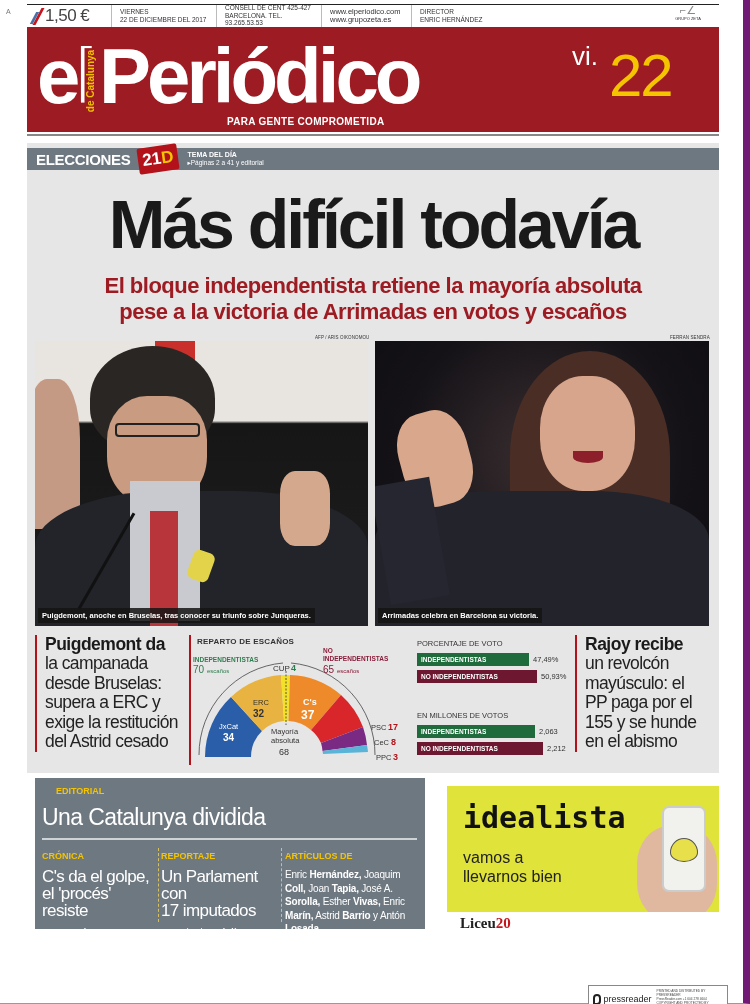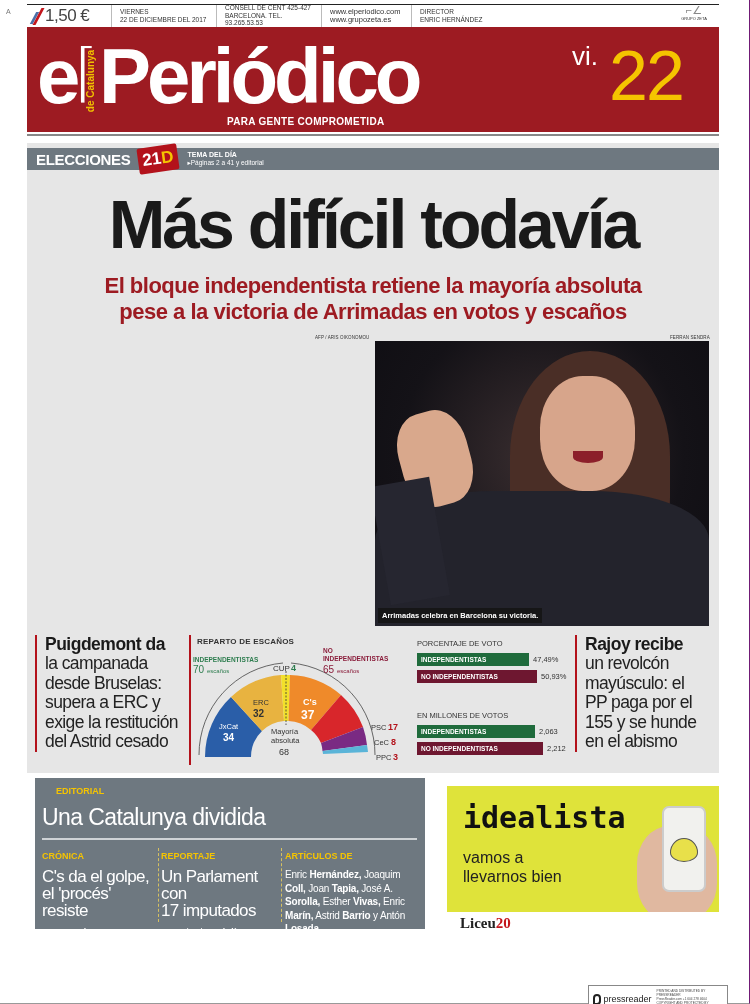--- a/index.html
+++ b/index.html
@@ -1,19 +1,19 @@
 <!DOCTYPE html>
 <html><head>
 <meta charset="utf-8">
 <style>
   * { box-sizing: border-box; margin: 0; padding: 0; }
   html, body { width: 750px; height: 1004px; background: #ffffff; overflow: hidden; }
   body { font-family: "Liberation Sans", sans-serif; color: #1a1a1a; position: relative; }
 
-  .page { position: absolute; left: 0; top: 0; width: 750px; height: 1004px; border-right: 1px solid #701a75; border-bottom: 1px solid #999; }
+  .page { position: absolute; left: 0; top: 0; width: 750px; height: 1004px; border-right: 7px solid #701a75; border-bottom: 1px solid #999; }
 
   
   .topstrip { position: absolute; left: 27px; top: 4px; width: 692px; height: 22px; border-top: 1px solid #222; display: flex; align-items: center; font-size: 6.5px; line-height: 7.5px; color: #333; }
   .pageno { position: absolute; left: 6px; top: 8px; font-size: 7px; color: #777; }
   .price { display: flex; align-items: center; gap: 3px; width: 85px; padding-left: 5px; height: 22px; border-right: 1px solid #bbb; }
   .price-flag { width: 10px; height: 16px; position: relative; }
   .price-flag i { position: absolute; width: 3px; height: 17px; transform: skewX(-28deg); }
   .price-flag i.r { left: 5px; background: #c4161c; }
   .price-flag i.b { left: 1px; top: 4px; height: 12px; background: #4a6fa8; }
   .price-val { font-size: 17px; color: #444; letter-spacing: -0.5px; }
@@ -23,21 +23,21 @@
   .topright .mark { font-size: 11px; color: #888; line-height: 12px; }
 
   
   .masthead { position: absolute; left: 27px; top: 27px; width: 692px; height: 105px; background: #9d1b22; }
   .logo-el { position: absolute; left: 10px; top: 9px; font-weight: bold; font-size: 78px; color: #fff; letter-spacing: -5px; line-height: 80px; }
   .logo-cat { position: absolute; left: 56px; top: 14px; width: 14px; height: 80px; background: #fff; }
   .logo-cat span { position: absolute; left: 50%; top: 50%; transform: translate(-50%,-50%) rotate(-90deg); white-space: nowrap; font-size: 10px; font-weight: bold; color: #f0c000; background: #9d1b22; padding: 0 2px; }
   .logo-main { position: absolute; left: 72px; top: 9px; font-weight: bold; font-size: 78px; color: #fff; letter-spacing: -4px; line-height: 80px; }
   .tagline { position: absolute; left: 200px; top: 89px; font-size: 10px; font-weight: bold; color: #fff; letter-spacing: 0.3px; }
   .day-name { position: absolute; left: 545px; top: 14px; font-size: 26px; color: #fff; }
-  .day-num { position: absolute; left: 582px; top: 4px; font-size: 70px; color: #f5c400; line-height: 90px; font-weight: normal; letter-spacing: -2px; }
+  .day-num { position: absolute; left: 582px; top: 4px; font-size: 60px; color: #f5c400; line-height: 90px; font-weight: normal; letter-spacing: -2px; }
   .mast-rule { position: absolute; left: 27px; top: 134px; width: 692px; height: 2px; border-top: 1px solid #888; border-bottom: 1px solid #888; }
 
   
   .panel { position: absolute; left: 27px; top: 143px; width: 692px; height: 630px; background: #e6e6e6; }
   .ticker { position: absolute; left: 0; top: 5px; width: 692px; height: 22px; background: #6e7880; display: flex; align-items: center; color: #fff; }
   .ticker-sec { font-weight: bold; font-size: 15px; padding-left: 9px; letter-spacing: -0.3px; }
   .badge21 { margin-left: 7px; width: 40px; height: 26px; background: #b3121b; transform: rotate(-8deg); display: flex; align-items: center; justify-content: center; font-weight: bold; font-size: 17px; color: #fff; border-radius: 2px; }
   .badge21 .d { color: #f5c400; }
   .ticker-text { margin-left: 9px; font-size: 15px; letter-spacing: -0.4px; white-space: nowrap; }
   .tema { margin-left: 10px; font-size: 6.5px; line-height: 8px; }
@@ -162,20 +162,34 @@
 
     <h1 class="headline">Más difícil todavía</h1>
     <div class="subhead">
       <div>El bloque independentista retiene la mayoría absoluta</div>
       <div>pese a la victoria de Arrimadas en votos y escaños</div>
     </div>
 
     <span class="credit" style="left:288px">AFP / ARIS OIKONOMOU</span>
     <span class="credit" style="left:643px">FERRAN SENDRA</span>
 
+    <div class="photo left">
+      <div class="fig" style="left:120px;top:0;width:40px;height:22px;background:#c9302c"></div>
+      <div class="fig" style="left:-10px;top:38px;width:55px;height:150px;border-radius:40% 40% 10% 10%;background:#c59a85"></div>
+      <div class="fig" style="left:55px;top:5px;width:125px;height:105px;border-radius:50% 50% 40% 40%;background:#2a2624"></div>
+      <div class="fig" style="left:72px;top:55px;width:100px;height:110px;border-radius:40% 40% 45% 45%;background:#c99b80"></div>
+      <div class="fig" style="left:80px;top:82px;width:85px;height:14px;border:2px solid #222;border-radius:4px"></div>
+      <div class="fig" style="left:0;top:150px;width:333px;height:140px;border-radius:40% 40% 0 0;background:#22242a"></div>
+      <div class="fig" style="left:95px;top:140px;width:70px;height:140px;background:#c8cad0"></div>
+      <div class="fig" style="left:115px;top:170px;width:28px;height:115px;background:#b8363b"></div>
+      <div class="fig" style="left:155px;top:210px;width:22px;height:30px;background:#e3d34a;transform:rotate(20deg);border-radius:6px"></div>
+      <div class="fig" style="left:245px;top:130px;width:50px;height:75px;border-radius:30%;background:#d4a88c"></div>
+      <div class="fig" style="left:70px;top:165px;width:3px;height:110px;background:#111;transform:rotate(30deg)"></div>
+      <span class="caption">Puigdemont, anoche en Bruselas, tras conocer su triunfo sobre Junqueras.</span>
+    </div>
 
     <div class="photo right">
       <div class="fig" style="left:135px;top:10px;width:160px;height:210px;border-radius:50% 50% 30% 30%;background:#4a2e26"></div>
       <div class="fig" style="left:165px;top:35px;width:95px;height:115px;border-radius:45%;background:#d7a58b"></div>
       <div class="fig" style="left:198px;top:110px;width:30px;height:12px;border-radius:0 0 50% 50%;background:#8c1f2a"></div>
       <div class="fig" style="left:0;top:150px;width:334px;height:140px;border-radius:35% 35% 0 0;background:#23232c"></div>
       <div class="fig" style="left:25px;top:70px;width:70px;height:95px;border-radius:40%;background:#d9a88c;transform:rotate(-15deg)"></div>
       <div class="fig" style="left:5px;top:140px;width:60px;height:120px;background:#262630;transform:rotate(-10deg)"></div>
       <span class="caption">Arrimadas celebra en Barcelona su victoria.</span>
     </div>

